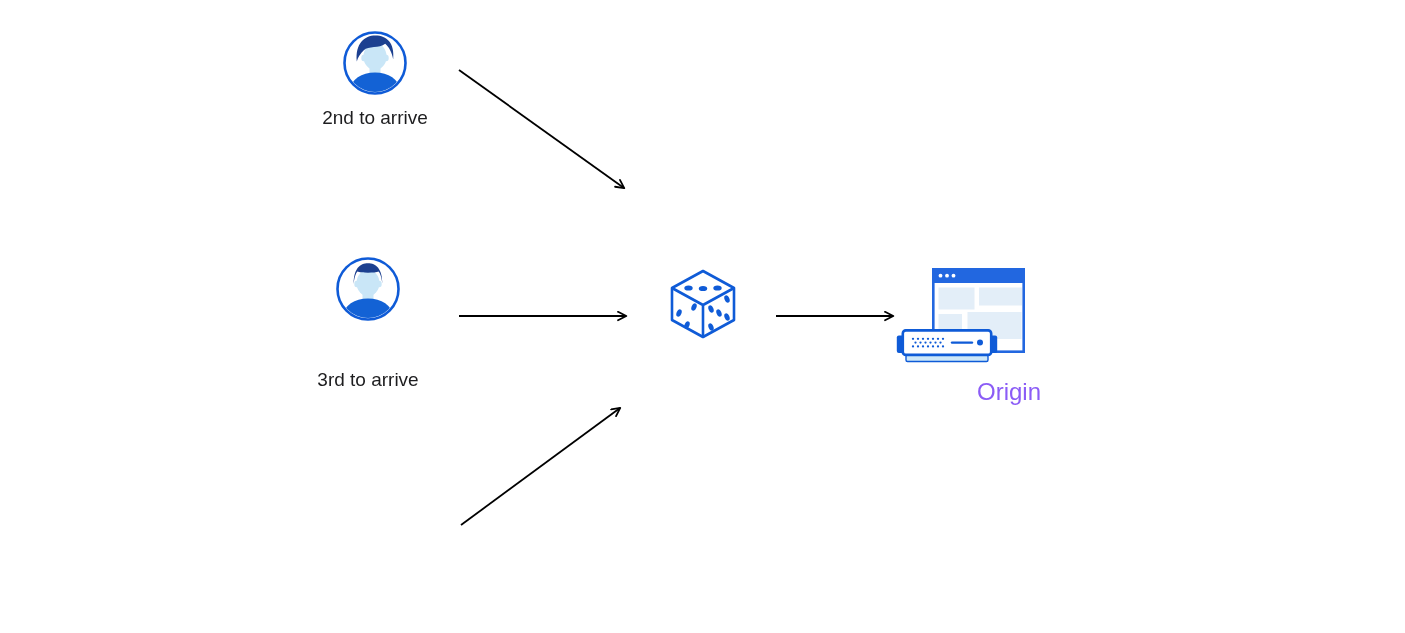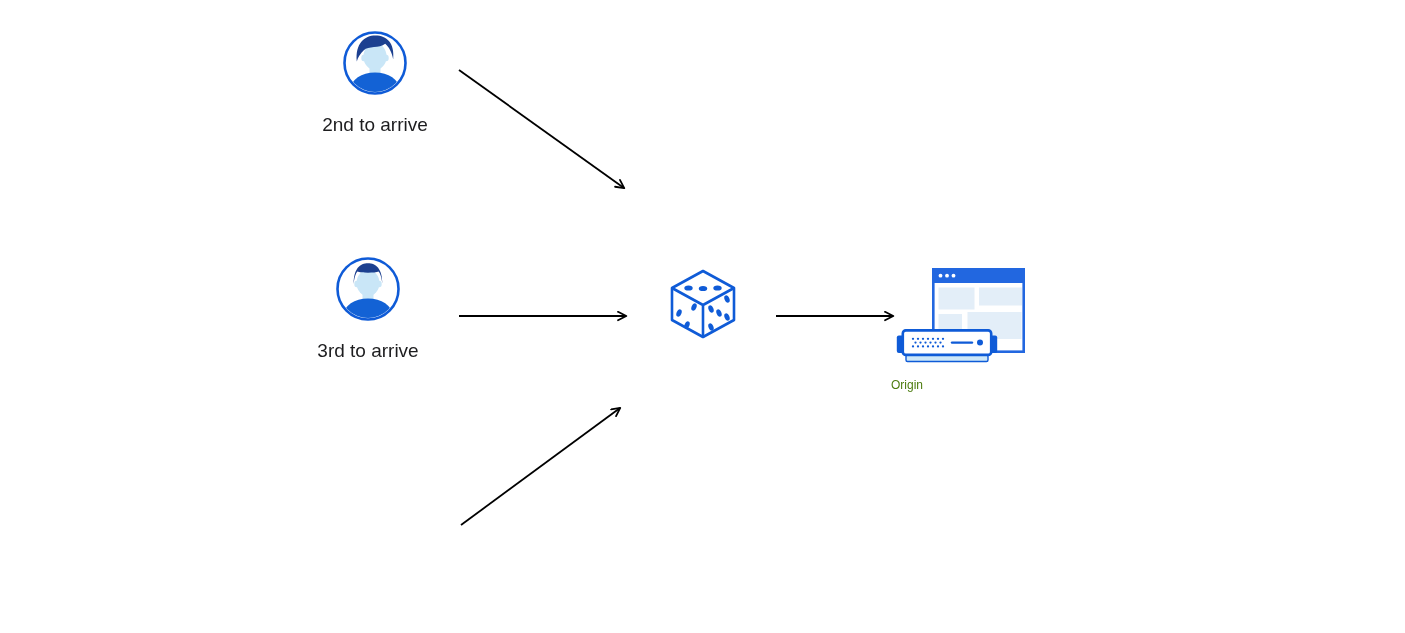--- a/index.html
+++ b/index.html
@@ -3,29 +3,29 @@
 <meta charset="utf-8">
 <style>
   html,body { margin:0; padding:0; background:#fff; }
   .canvas {
     position:relative; width:1405px; height:633px; background:#ffffff;
     font-family:"Liberation Sans","DejaVu Sans",sans-serif; overflow:hidden;
   }
   .arrows { position:absolute; left:0; top:0; width:1405px; height:633px; }
   .node { position:absolute; display:flex; flex-direction:column; align-items:center; }
   .node .label {
-    margin-top:19px; font-size:19px; line-height:1.2; color:#1d1d1f;
+    margin-top:12px; font-size:19px; line-height:1.2; color:#1d1d1f;
     text-align:center; white-space:nowrap;
   }
   .origin-group { position:absolute; left:891px; top:268px; width:150px; height:140px; }
   .origin-window { position:absolute; left:41px; top:0; }
   .origin-server { position:absolute; left:5px; top:61px; }
   .origin-label {
-    position:absolute; left:0; top:110px; width:150px; text-align:left;
-    font-size:12px; color:#4d7c0f; white-space:nowrap;
+    position:absolute; left:0; top:110px; width:150px; text-align:right;
+    font-size:24px; color:#8b5cf6; white-space:nowrap;
   }
   .dice-node { position:absolute; left:668px; top:268px; }
 </style>
 </head>
 <body>
 
 <div class="canvas">
 
   <svg class="arrows" width="1405" height="633" viewBox="0 0 1405 633">
     <defs>
@@ -52,21 +52,21 @@
         <path d="M32 41.5 C17.5 41.5 7 48.5 5 64 L59 64 C57 48.5 46.5 41.5 32 41.5 Z" fill="#1362D5"></path>
         <ellipse cx="20.6" cy="27" rx="2.3" ry="3.2" fill="#C9E6F7"></ellipse>
         <ellipse cx="43.4" cy="27" rx="2.3" ry="3.2" fill="#C9E6F7"></ellipse>
         <ellipse cx="32" cy="25.5" rx="11.6" ry="13.6" fill="#C9E6F7"></ellipse>
         <path d="M13.8 30.5 C12.2 12.5 21.5 4.6 32.4 4.6 C43.8 4.6 51.8 12 50.2 28.5 C48.8 21 45.8 15.8 42.2 12.8 C36.2 17.6 25.4 14.8 20.8 19.2 C17.4 22.4 15 26 13.8 30.5 Z" fill="#1C4090"></path>
       </g>
     </svg>
     <div class="label">2nd to arrive</div>
   </div>
 
-  <div class="node" style="left:293px; top:257px; width:150px;">
+  <div class="node" style="left:293px; top:257px; width:150px;gap:36px;">
     <svg width="64" height="64" viewBox="0 0 64 64">
       <defs>
           <clipPath id="clipB">
             <circle cx="32" cy="32" r="29"></circle>
           </clipPath>
         </defs>
       <circle cx="32" cy="32" r="30.5" fill="#ffffff" stroke="#0F5BD7" stroke-width="2.6"></circle>
       <g clip-path="url(#clipB)">
         <rect x="26.5" y="28" width="11" height="16" fill="#C9E6F7"></rect>
         <path d="M32 41.5 C17.5 41.5 7 48.5 5 64 L59 64 C57 48.5 46.5 41.5 32 41.5 Z" fill="#1362D5"></path>

